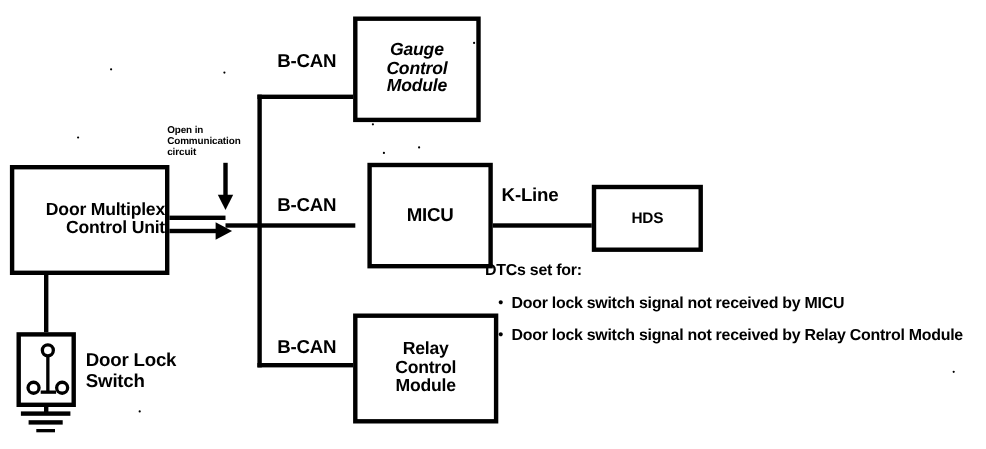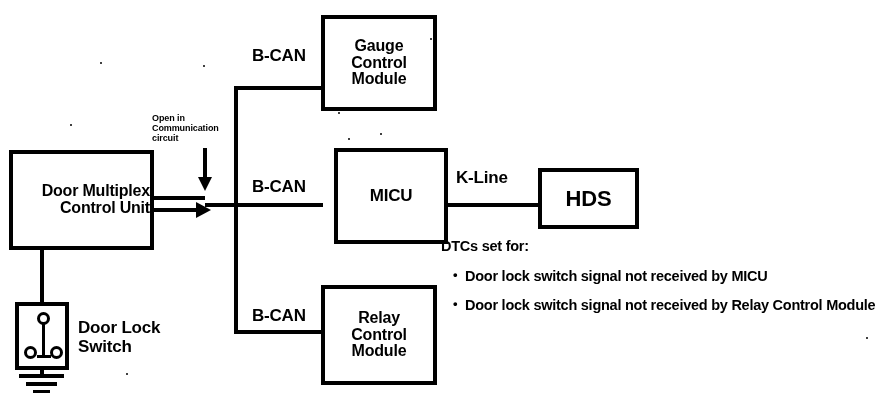--- a/index.html
+++ b/index.html
@@ -51,30 +51,30 @@
     color: #000;
     white-space: nowrap;
     letter-spacing: -0.2px;
   }
 
   
   #dmcu-box   { left: 9px;   top: 150px; width: 145px; height: 100px; }
   #dmcu-box .box-label { font-size: 16px; text-align: right; width: 100%; padding-left: 7px; box-sizing: border-box; }
 
   #gauge-box  { left: 321px; top: 15px;  width: 116px; height: 96px; }
-  #gauge-box .box-label  { font-size: 16px; }
+  #gauge-box .box-label  { font-size: 16px; font-style: italic; }
 
   #micu-box   { left: 321px; top: 148px; width: 114px; height: 96px; margin-left: 13px; }
   #micu-box .box-label   { font-size: 17px; }
 
-  #relay-box  { left: 321px; top: 285px; width: 116px; height: 100px; }
+  #relay-box  { left: 321px; top: 285px; width: 132px; height: 100px; }
   #relay-box .box-label  { font-size: 16px; }
 
   #hds-box    { left: 538px; top: 168px; width: 101px; height: 61px; }
-  #hds-box .box-label    { font-size: 22px; }
+  #hds-box .box-label    { font-size: 14px; }
 
   
   #switch-box {
     position: absolute;
     left: 15px; top: 302px;
     width: 54px; height: 68px;
     box-sizing: border-box;
     border: 4px solid #000;
     background: #fff;
   }

